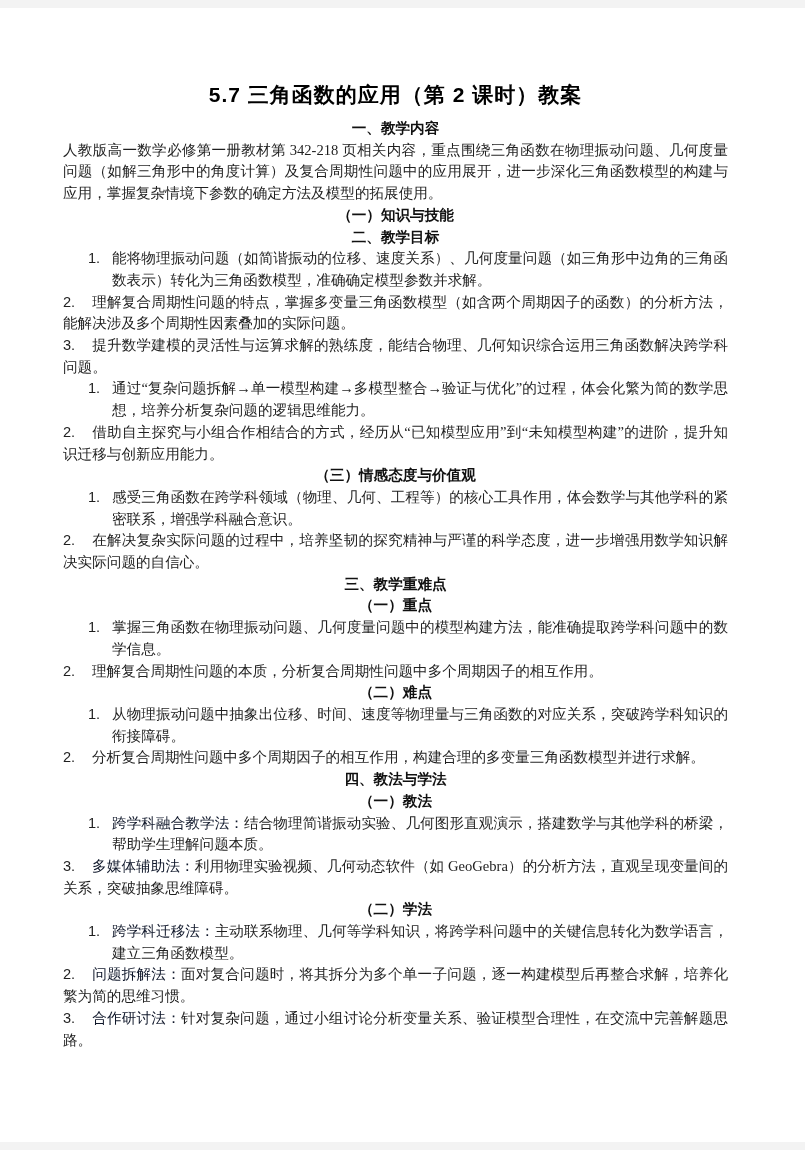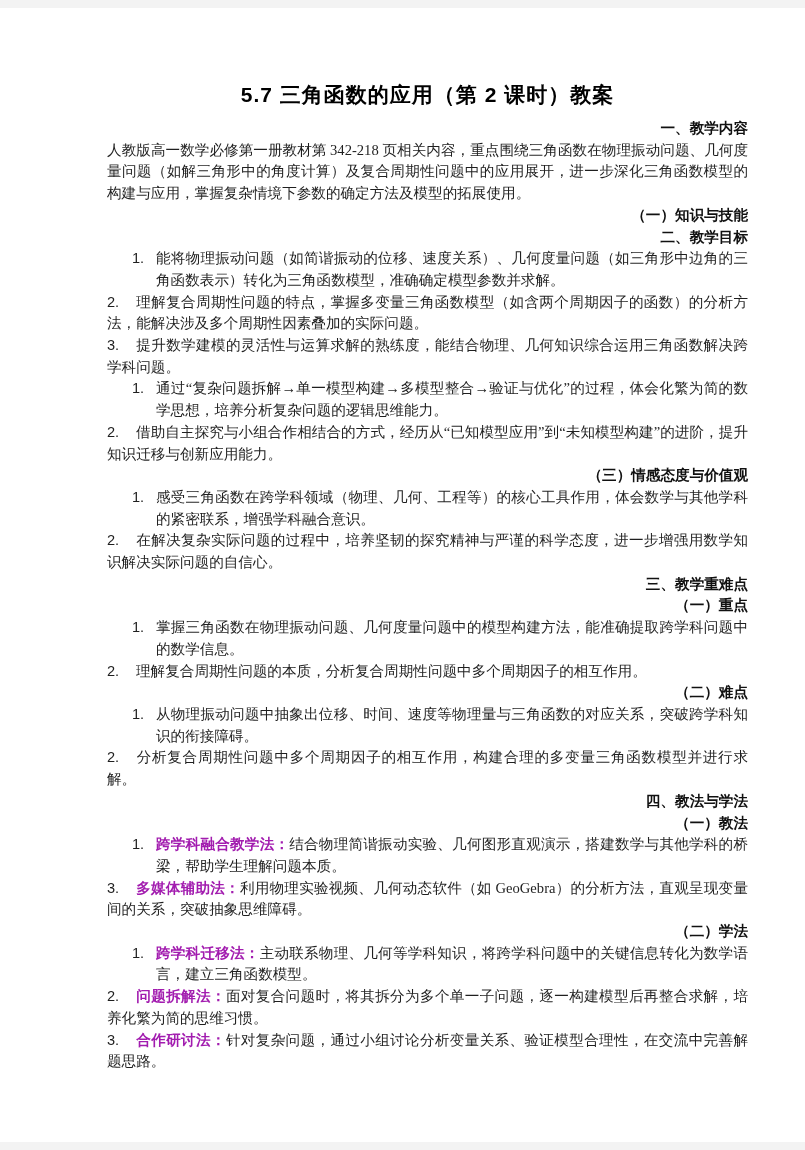--- a/index.html
+++ b/index.html
@@ -7,50 +7,49 @@
     width:805px;height:1150px;position:relative;overflow:hidden;
     background:#ffffff;
     font-family:"Liberation Serif","DejaVu Serif",serif;
     color:#1f1f1f;
   }
   .edge-band{position:absolute;left:0;right:0;height:8px;background:#f3f3f3;}
   .edge-top{top:0;}
   .edge-bottom{bottom:0;}
   .content{
     position:absolute;top:0;left:0;right:0;
-    padding:80px 57px 0 63px;
+    padding:80px 77px 0 63px;
     box-sizing:border-box;
-    margin-left:44px;
   }
   .t{
     text-align:center;font-weight:700;font-size:21px;line-height:30px;
     margin:0 0 8px 0;color:#000;
     font-family:"Liberation Sans","DejaVu Sans",sans-serif;
     letter-spacing:1px;
   }
   .line{
     font-size:14.6px;line-height:21.7px;margin:0;
     text-align:justify;
   }
   .sec,.sub{
     font-weight:700;color:#111;
     font-family:Liberation Sans, sans-serif;
-    text-align:right;
+    text-align:center;
   }
   .li1{position:relative;padding-left:49px;}
   .li1 .num{
     position:absolute;left:25px;top:0;
     font-family:"Liberation Sans","DejaVu Sans",sans-serif;
   }
   .lif .num{
     display:inline-block;width:29px;
     font-family:"Liberation Sans","DejaVu Sans",sans-serif;
   }
   .lead{
-    font-weight:700;color:#a21caf;
+    font-weight:400;color:#0f172a;
     font-family:"Liberation Sans","DejaVu Sans",sans-serif;
   }
 </style>
 </head>
 <body>
 
 <div class="edge-band edge-top"></div>
 
 <div class="content">
 

